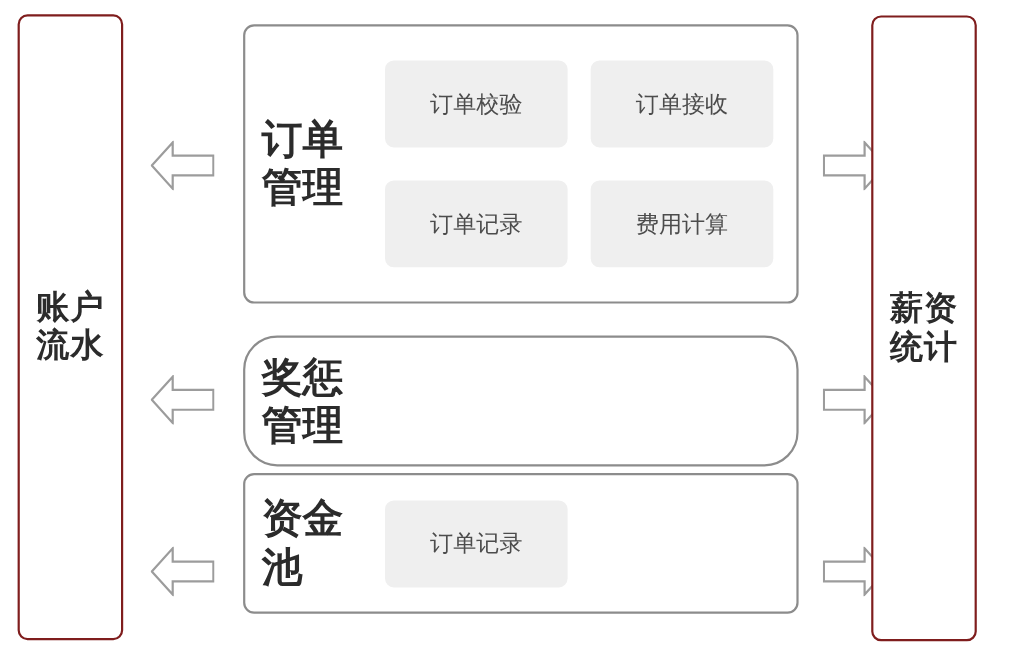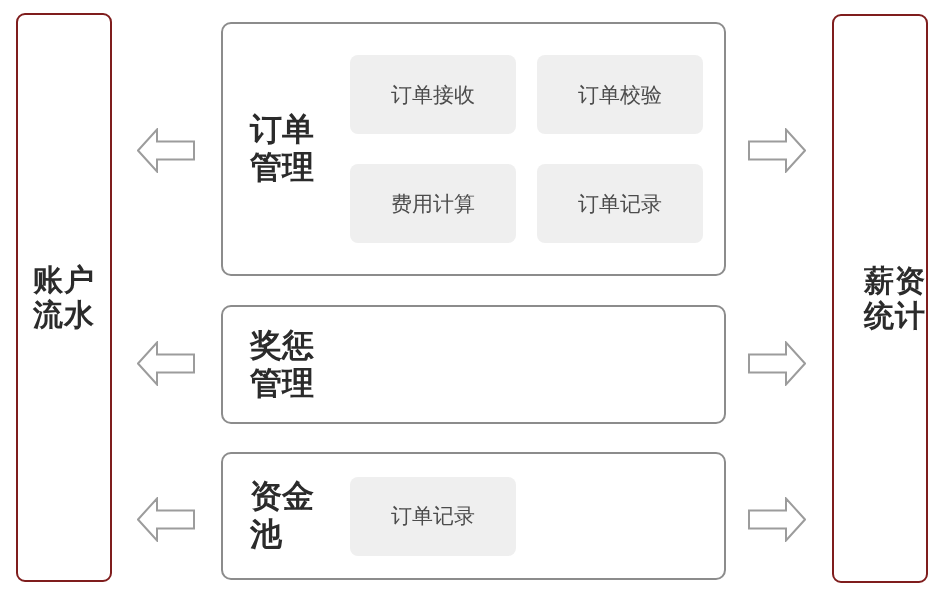--- a/index.html
+++ b/index.html
@@ -24,21 +24,21 @@
     border: 2px solid #7f1d1d;
     border-radius: 9px;
     background: #ffffff;
     box-sizing: border-box;
     display: flex;
     align-items: center;
     justify-content: center;
     text-align: center;
   }
   .side-panel.left  { left: 16px; }
-  .side-panel.right { left: 832px; top: 14px; justify-content: flex-end; }
+  .side-panel.right { left: 792px; top: 14px; }
   .panel-label {
     font-size: 30px;
     font-weight: 700;
     color: #2b2b2b;
     line-height: 1.15;
     letter-spacing: 1px;
   }
   .panel-label span { display: block; }
 
   
@@ -47,28 +47,28 @@
     left: 221px;
     width: 505px;
     border: 2px solid #8c8c8c;
     border-radius: 10px;
     background: #ffffff;
     box-sizing: border-box;
     display: flex;
     align-items: center;
   }
   .group-box.g0 { top: 22px;  height: 254px; }
-  .group-box.g1 { top: 305px; height: 119px; }
-  .group-box.g2 { top: 452px; height: 128px; }
+  .group-box.g1 { top: 305px; height: 119px; border-radius: 31px; }
+  .group-box.g2 { top: 430px; height: 128px; }
 
   .group-title {
     width: 127px;
-    padding-left: 27px;
+    padding-left: 15px;
     box-sizing: border-box;
-    font-size: 32px;
+    font-size: 37px;
     font-weight: 700;
     color: #2b2b2b;
     line-height: 1.18;
     flex-shrink: 0;
   }
   .group-title span { display: block; }
 
   .items {
     width: 355px;
     display: flex;
@@ -130,24 +130,24 @@
         <polygon points="1,22 20,1 20,13 57,13 57,31 20,31 20,43" fill="#ffffff" stroke="#9c9c9c" stroke-width="2"></polygon>
       </svg>
   </div>
 
   <div class="group-box g0">
     <div class="group-title">
       <span>订单</span>
       <span>管理</span>
     </div>
     <div class="items">
+      <div class="chip">订单校验</div>
       <div class="chip">订单接收</div>
-      <div class="chip">订单校验</div>
+      <div class="chip">订单记录</div>
       <div class="chip">费用计算</div>
-      <div class="chip">订单记录</div>
     </div>
   </div>
 
   <div class="group-box g1">
     <div class="group-title">
       <span>奖惩</span>
       <span>管理</span>
     </div>
   </div>
 

